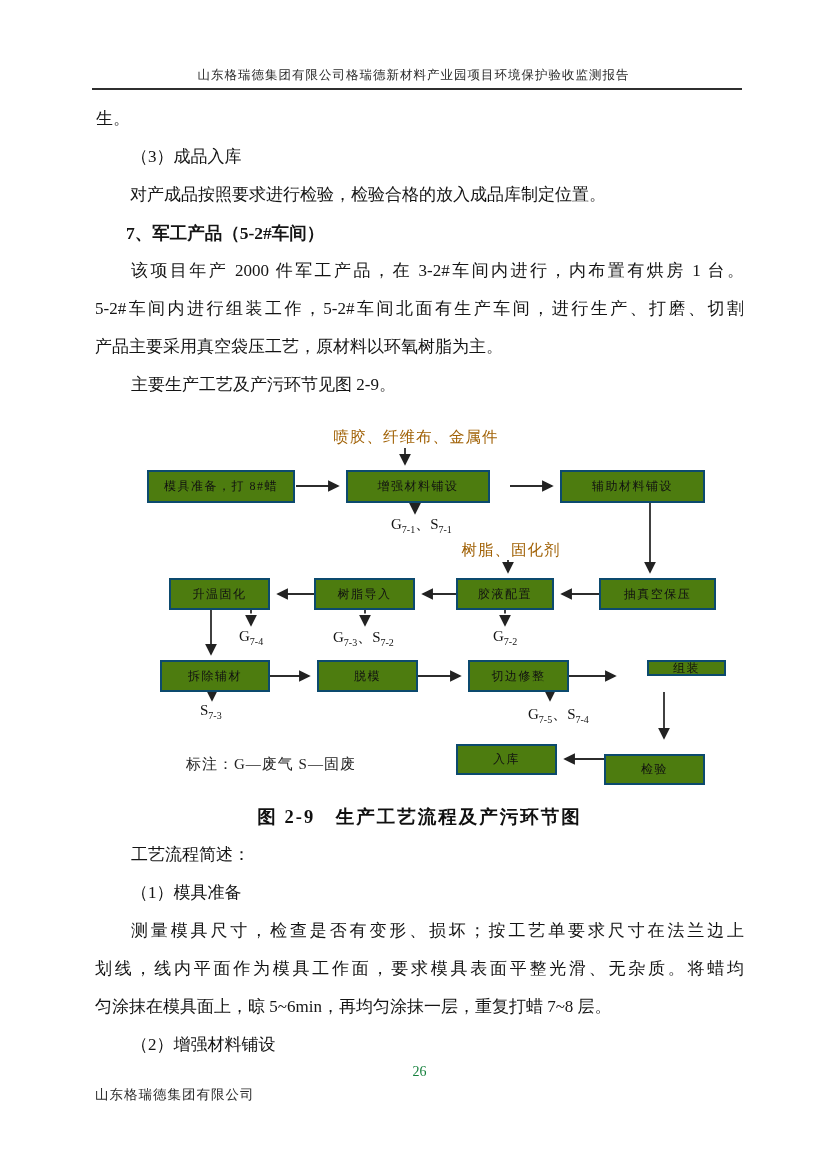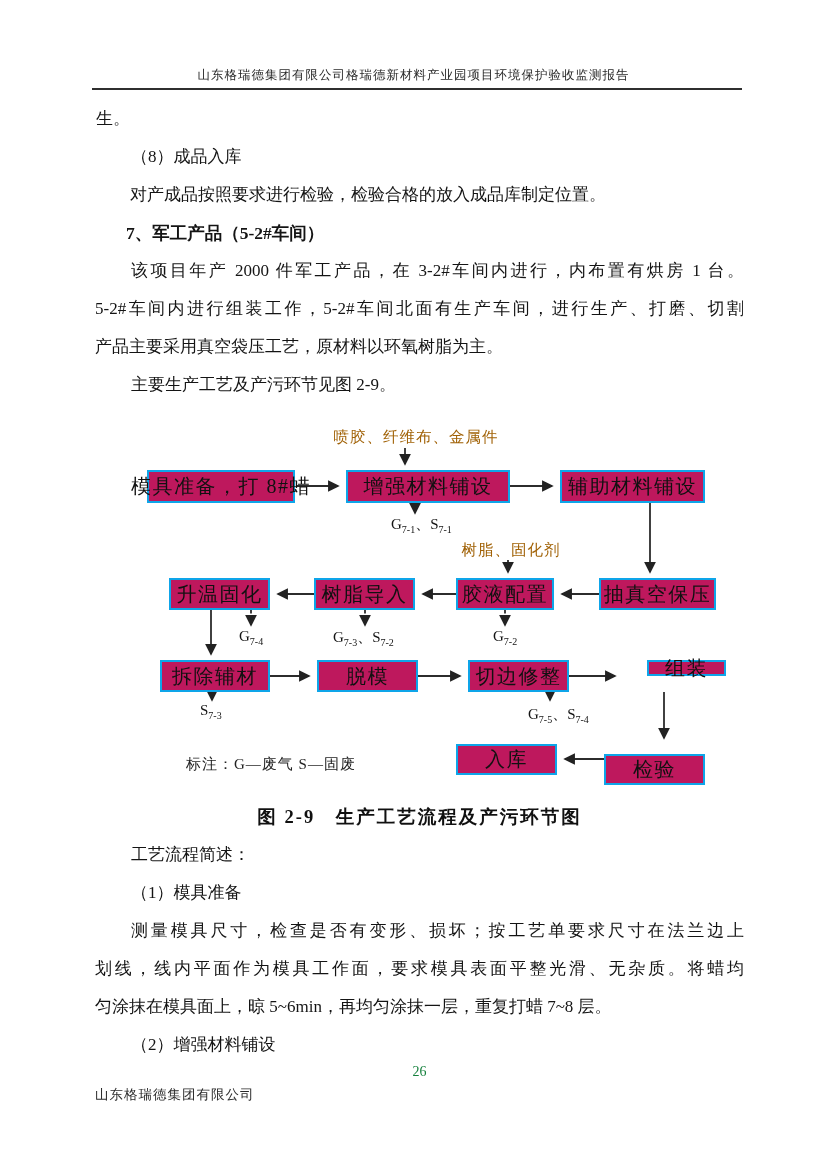--- a/index.html
+++ b/index.html
@@ -11,23 +11,23 @@
     position:absolute;top:67px;left:0;width:827px;text-align:center;
     font-size:12.5px;letter-spacing:1px;color:#2a2a2a;white-space:nowrap;
   }
   .header-rule{position:absolute;top:88px;left:92px;width:650px;height:2px;background:#2f2f2f;}
   .bodyline{
     position:absolute;font-size:17px;line-height:24px;white-space:nowrap;color:#141414;
   }
   .bodyline.full{white-space:normal;text-align:justify;text-align-last:justify;}
   .bodyline.bold{font-weight:bold;font-size:17.5px;}
   .fc-box{
-    position:absolute;border:2px solid #0ea5e9;background:#be185d;box-sizing:border-box;
+    position:absolute;border:2px solid #0c4a6e;background:#4d7c0f;box-sizing:border-box;
     display:flex;align-items:center;justify-content:center;
-    font-size:20px;letter-spacing:1.5px;white-space:nowrap;color:#111;
+    font-size:12px;letter-spacing:1.5px;white-space:nowrap;color:#111;
   }
   .fc-label{position:absolute;font-size:15.5px;letter-spacing:1px;text-align:center;white-space:nowrap;color:#a16207;}
   .emission{position:absolute;font-size:15px;white-space:nowrap;color:#141414;}
   .emission sub{font-size:10px;line-height:0;}
   .legend-note{position:absolute;font-size:15px;letter-spacing:1px;color:#222;white-space:nowrap;}
   .figure-caption{
     position:absolute;top:804px;left:95px;width:649px;text-align:center;
     font-weight:bold;font-size:18.5px;letter-spacing:2px;color:#101010;
   }
   .page-number{position:absolute;top:1064px;left:95px;width:649px;text-align:center;font-size:14px;color:#15803d;}
@@ -36,21 +36,21 @@
 </style>
 </head>
 <body>
 
 <div class="page">
 
   <div class="header-title">山东格瑞德集团有限公司格瑞德新材料产业园项目环境保护验收监测报告</div>
   <div class="header-rule"></div>
 
   <div class="bodyline" style="top:107px;left:96px;">生。</div>
-  <div class="bodyline" style="top:145px;left:131px;">（8）成品入库</div>
+  <div class="bodyline" style="top:145px;left:131px;">（3）成品入库</div>
   <div class="bodyline" style="top:183px;left:130px;">对产成品按照要求进行检验，检验合格的放入成品库制定位置。</div>
   <div class="bodyline bold" style="top:221px;left:126px;">7、军工产品（5-2#车间）</div>
   <div class="bodyline full" style="top:259px;left:131px;width:613px;">该项目年产 2000 件军工产品，在 3-2#车间内进行，内布置有烘房 1 台。</div>
   <div class="bodyline full" style="top:297px;left:95px;width:649px;">5-2#车间内进行组装工作，5-2#车间北面有生产车间，进行生产、打磨、切割</div>
   <div class="bodyline" style="top:335px;left:95px;">产品主要采用真空袋压工艺，原材料以环氧树脂为主。</div>
   <div class="bodyline" style="top:373px;left:131px;">主要生产工艺及产污环节见图 2-9。</div>
 
   <svg class="connectors" viewBox="0 0 827 1169">
     <defs>
       <marker id="ah" viewBox="0 0 10 10" refX="8.5" refY="5" markerWidth="7" markerHeight="6.5" orient="auto-start-reverse">
@@ -78,21 +78,21 @@
       <line x1="505" y1="610" x2="505" y2="625" stroke-dasharray="3.5 2.5" marker-end="url(#ah)"></line>
       <line x1="212" y1="692" x2="212" y2="700" stroke-dasharray="3.5 2.5" marker-end="url(#ah)"></line>
       <line x1="550" y1="692" x2="550" y2="700" stroke-dasharray="3.5 2.5" marker-end="url(#ah)"></line>
     </g>
   </svg>
 
   <div class="fc-label" style="top:427px;left:330px;width:172px;">喷胶、纤维布、金属件</div>
   <div class="fc-label" style="top:540px;left:452px;width:118px;">树脂、固化剂</div>
 
   <div class="fc-box" style="top:470px;left:147px;width:148px;height:33px;">模具准备，打 8#蜡</div>
-  <div class="fc-box" style="top:470px;left:346px;width:164px;height:33px;">增强材料铺设</div>
+  <div class="fc-box" style="top:470px;left:346px;width:144px;height:33px;">增强材料铺设</div>
   <div class="fc-box" style="top:470px;left:560px;width:145px;height:33px;">辅助材料铺设</div>
   <div class="fc-box" style="top:578px;left:599px;width:117px;height:32px;">抽真空保压</div>
   <div class="fc-box" style="top:578px;left:456px;width:98px;height:32px;">胶液配置</div>
   <div class="fc-box" style="top:578px;left:314px;width:101px;height:32px;">树脂导入</div>
   <div class="fc-box" style="top:578px;left:169px;width:101px;height:32px;">升温固化</div>
   <div class="fc-box" style="top:660px;left:160px;width:110px;height:32px;">拆除辅材</div>
   <div class="fc-box" style="top:660px;left:317px;width:101px;height:32px;">脱模</div>
   <div class="fc-box" style="top:660px;left:468px;width:101px;height:32px;">切边修整</div>
   <div class="fc-box" style="top:660px;left:623px;width:79px;height:16px;margin-left:24px;">组装</div>
   <div class="fc-box" style="top:744px;left:456px;width:101px;height:31px;">入库</div>

